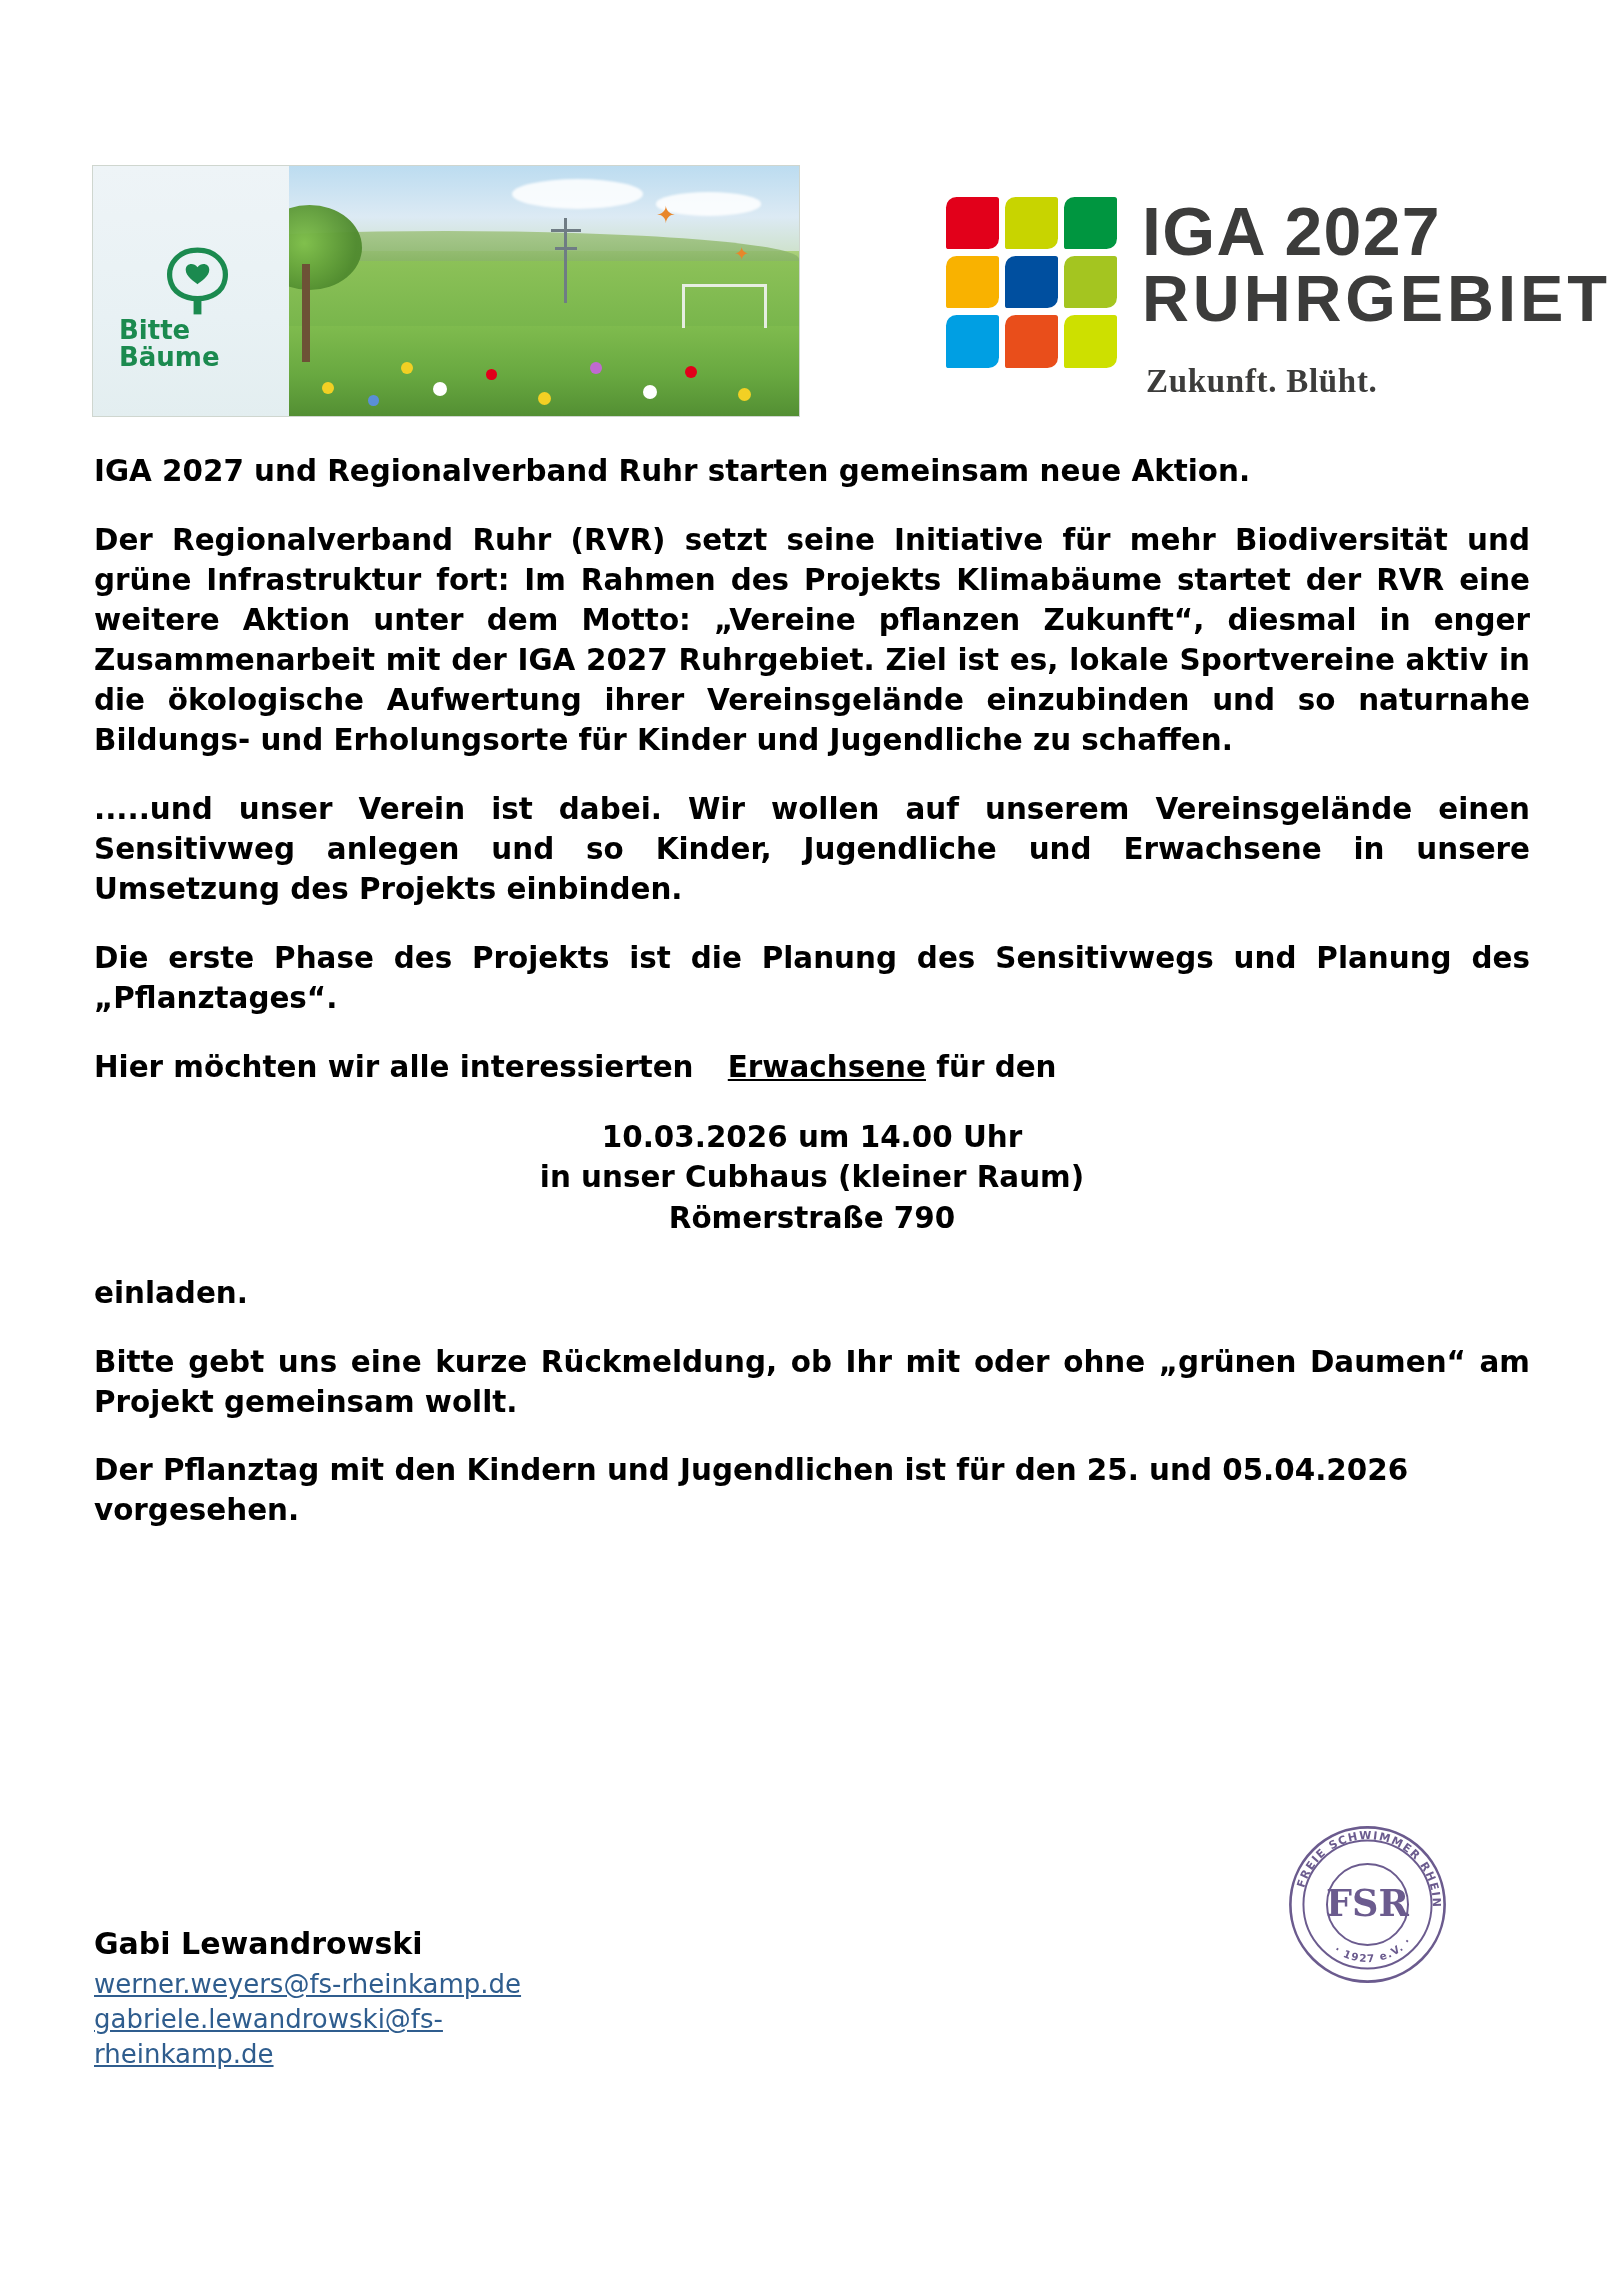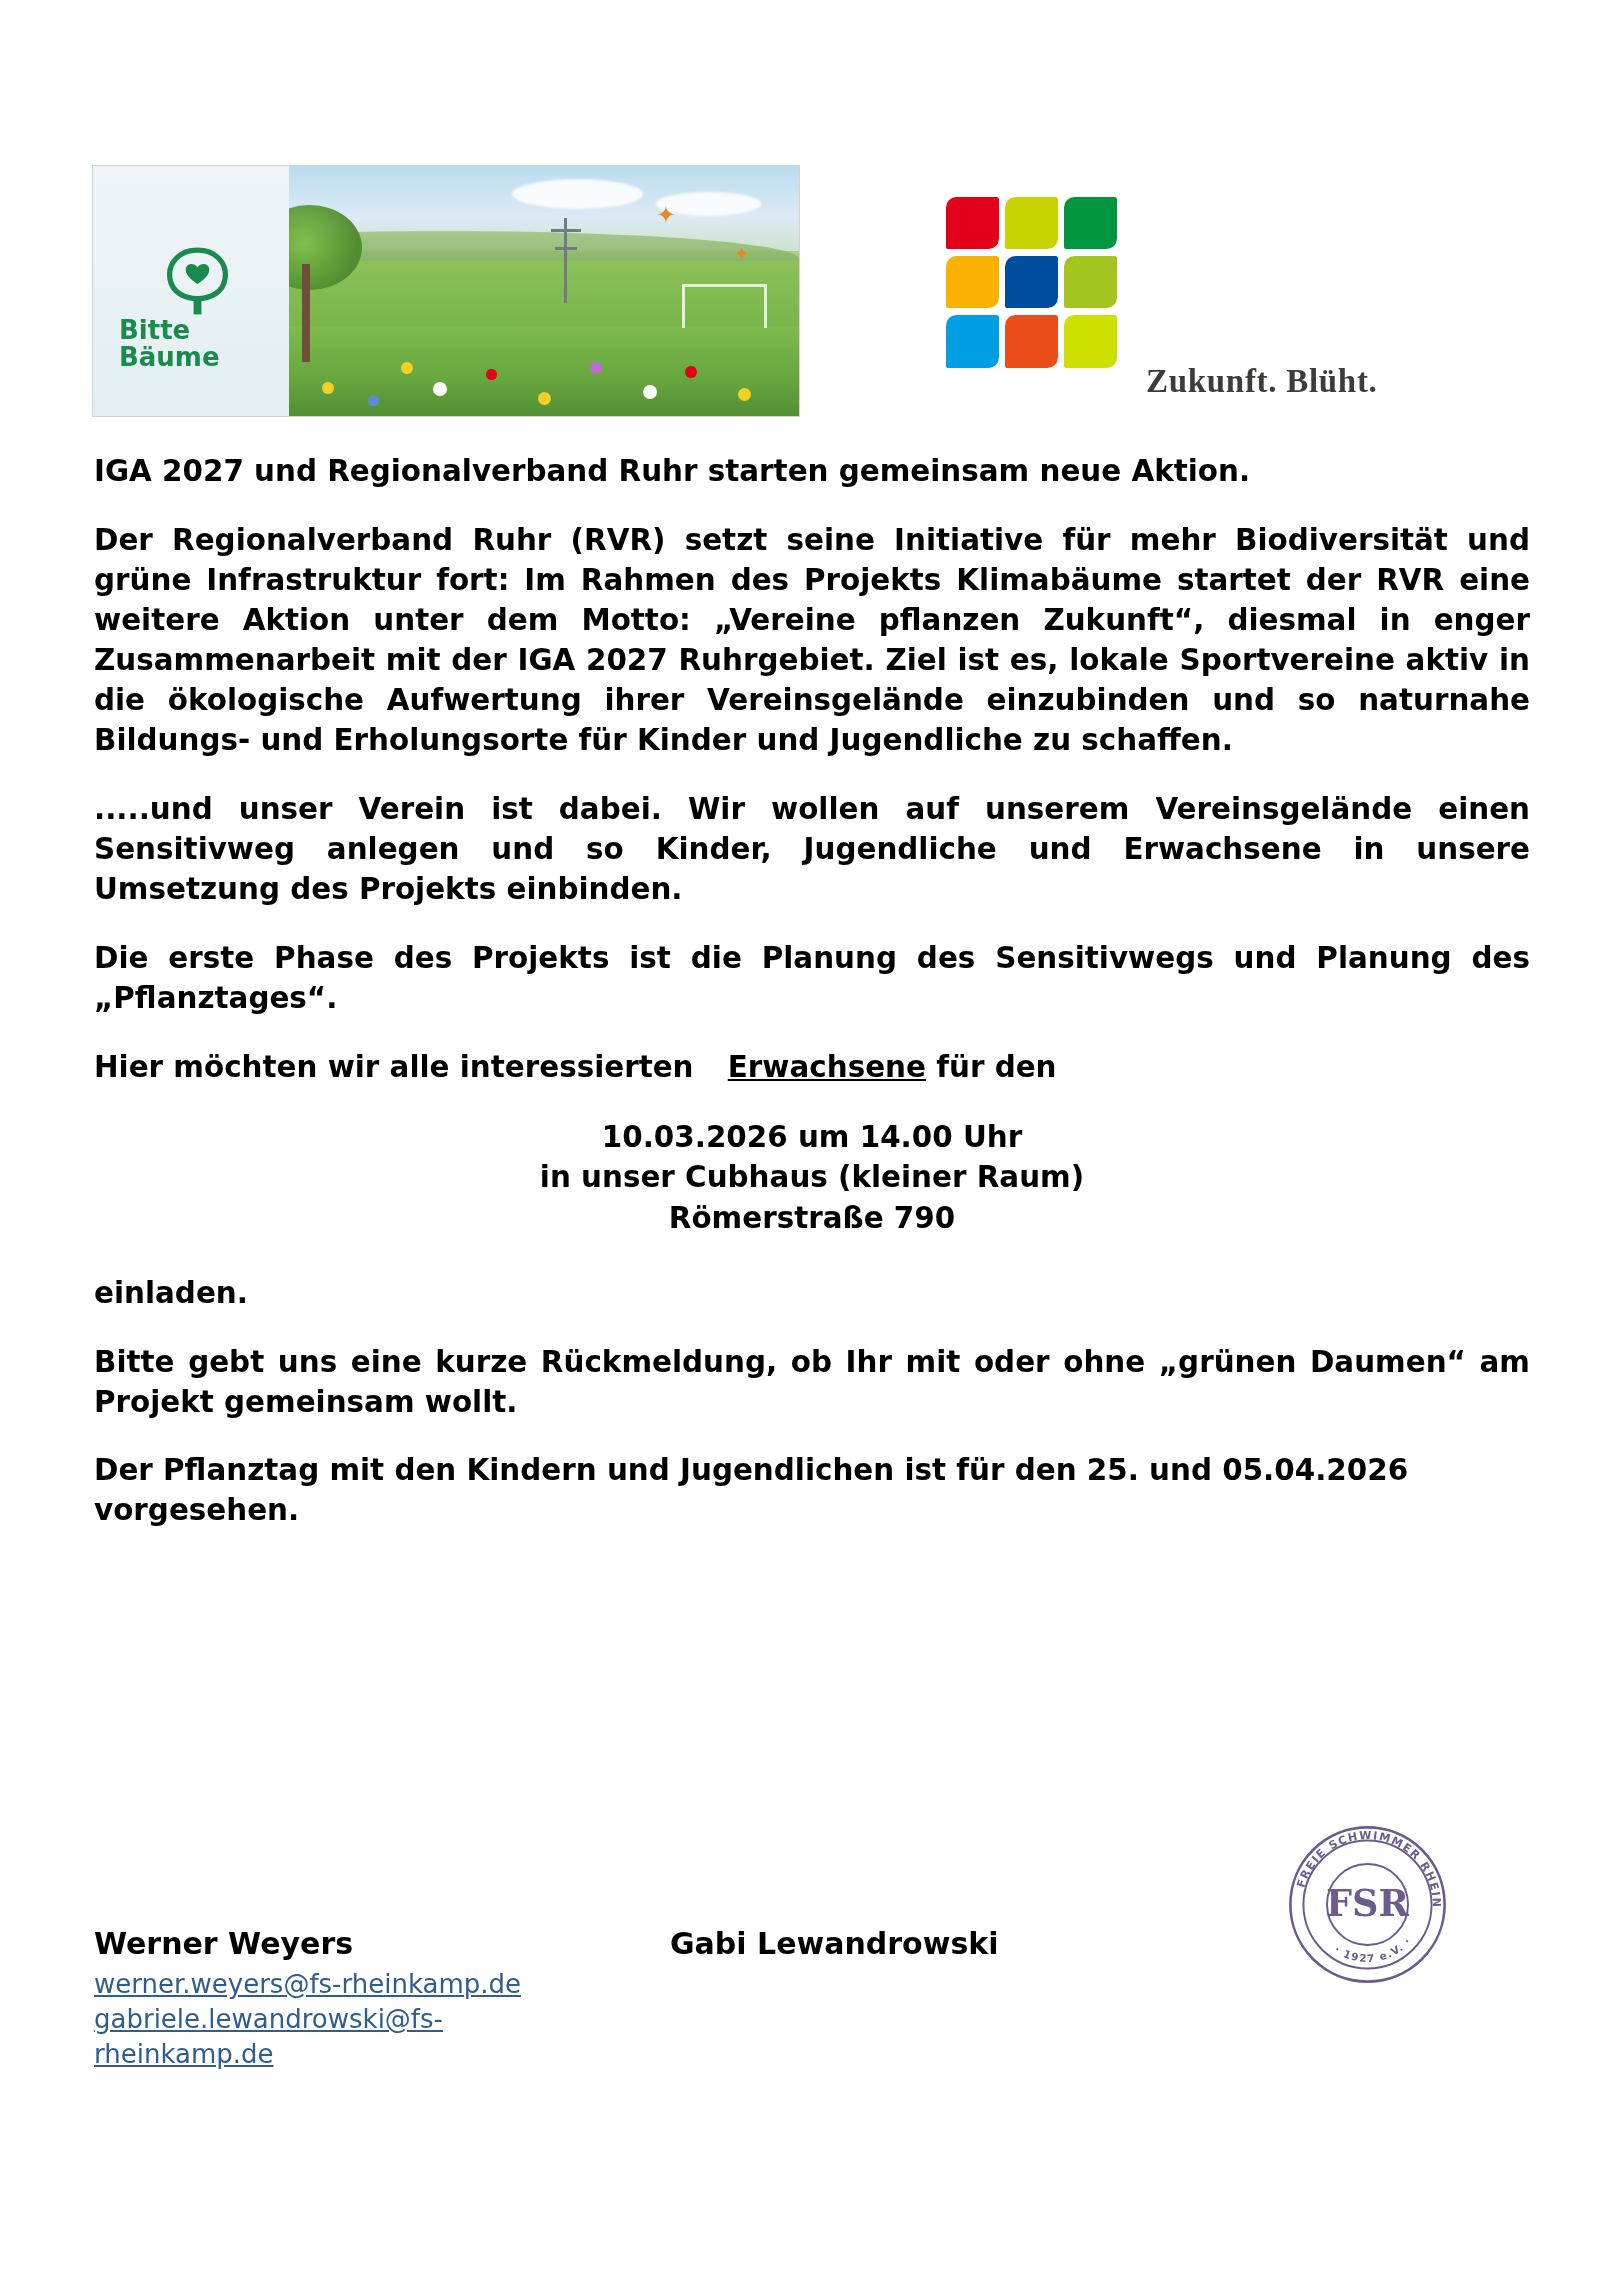--- a/index.html
+++ b/index.html
@@ -300,20 +300,24 @@
         <div style="background:#e2001a"></div>
         <div style="background:#c8d400"></div>
         <div style="background:#009640"></div>
         <div style="background:#f9b200"></div>
         <div style="background:#004f9f"></div>
         <div style="background:#a4c520"></div>
         <div style="background:#009fe3"></div>
         <div style="background:#e94e1b"></div>
         <div style="background:#cde000"></div>
       </div>
+      <div class="iga-word">
+        <span>IGA 2027</span>
+        <span class="l2">RUHRGEBIET</span>
+      </div>
       <div class="iga-claim">Zukunft. Blüht.</div>
     </div>
   </div>
 
   <div class="content">
     <p>IGA 2027 und Regionalverband Ruhr starten gemeinsam neue Aktion.</p>
     <p>Der Regionalverband Ruhr (RVR) setzt seine Initiative für mehr Biodiversität und grüne Infrastruktur fort: Im Rahmen des Projekts Klimabäume startet der RVR eine weitere Aktion unter dem Motto: „Vereine pflanzen Zukunft“, diesmal in enger Zusammenarbeit mit der IGA 2027 Ruhrgebiet. Ziel ist es, lokale Sportvereine aktiv in die ökologische Aufwertung ihrer Vereinsgelände einzubinden und so naturnahe Bildungs- und Erholungsorte für Kinder und Jugendliche zu schaffen.</p>
     <p>.....und unser Verein ist dabei. Wir wollen auf unserem Vereinsgelände einen Sensitivweg anlegen und so Kinder, Jugendliche und Erwachsene in unsere Umsetzung des Projekts einbinden.</p>
     <p>Die erste Phase des Projekts ist die Planung des Sensitivwegs und Planung des „Pflanztages“.</p>
 
@@ -325,21 +329,20 @@
       <div>Römerstraße 790</div>
     </div>
 
     <p class="nojust">einladen.</p>
     <p>Bitte gebt uns eine kurze Rückmeldung, ob Ihr mit oder ohne „grünen Daumen“ am Projekt gemeinsam wollt.</p>
     <p class="nojust last">Der Pflanztag mit den Kindern und Jugendlichen ist für den 25. und 05.04.2026 vorgesehen.</p>
   </div>
 
   <div class="sig">
     <div class="sig-names">
-      <span>Werner Weyers</span>
       <span>Gabi Lewandrowski</span>
     </div>
     <div class="sig-mails">
       <span class="col1">
         <a href="#">werner.weyers@fs-rheinkamp.de</a>
       </span>
       <span class="col2">
         <a href="#">gabriele.lewandrowski@fs-rheinkamp.de</a>
       </span>
     </div>

